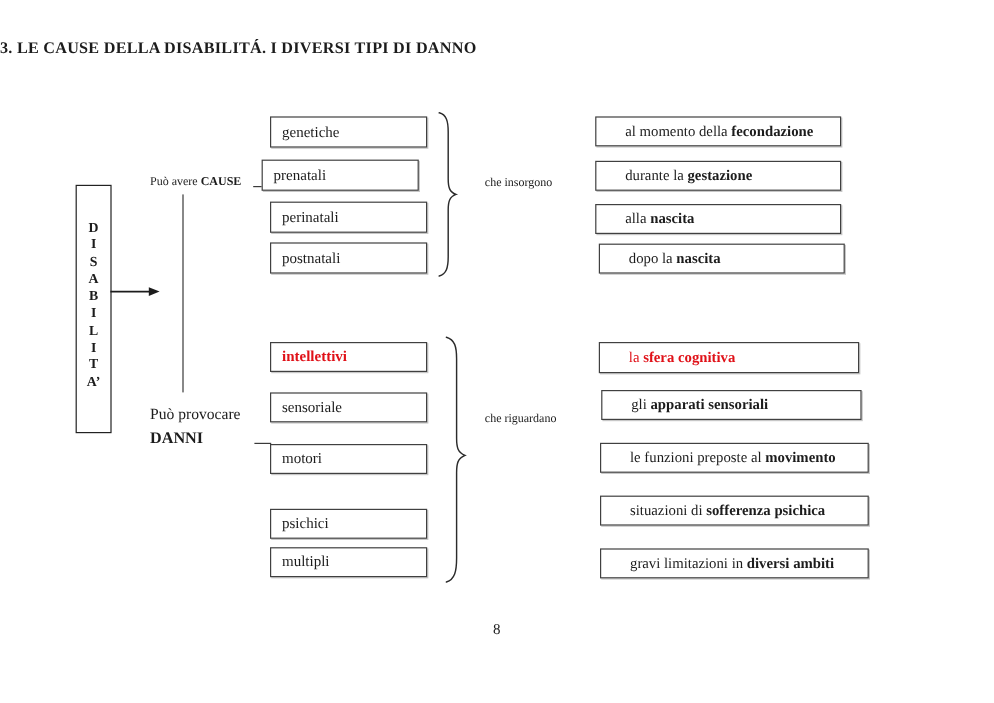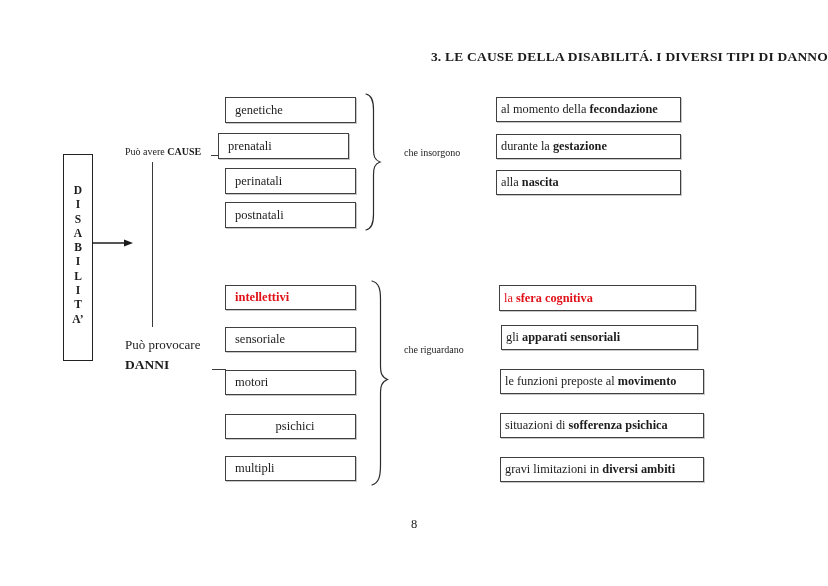--- a/index.html
+++ b/index.html
@@ -1,27 +1,27 @@
 <!DOCTYPE html>
 <html style="--accent: #e01118;"><head>
 <meta charset="utf-8">
 <style>
   html,body{margin:0;padding:0;background:#fff;}
   .page{
     position:relative;width:828px;height:586px;background:#ffffff;
     font-family:"Liberation Serif","DejaVu Serif",serif;color:#1c1c1c;overflow:hidden;
   }
   .abs{position:absolute;white-space:nowrap;}
-  .title{left:0;right:0;top:49px;text-align:right;font-weight:bold;font-size:13.5px;letter-spacing:.2px;padding-left:32px;}
+  .title{left:0;right:0;top:32px;text-align:left;font-weight:bold;font-size:13.5px;letter-spacing:.2px;}
   .box{
     position:absolute;border:1px solid #404040;background:#fff;
     box-shadow:1px 1px 0 rgba(0,0,0,.22);
     font-size:12.5px;padding-left:9px;overflow:hidden;white-space:nowrap;
   }
-  .box.rb{font-size:12.3px;padding-left:4px;}
+  .box.rb{font-size:12.3px;padding-left:24px;}
   .dis-box{
     position:absolute;left:63px;top:154px;width:28px;height:205px;
     border:1px solid #222;text-align:center;
   }
   .dis-box span{display:block;font-weight:bold;font-size:11.5px;line-height:14.3px;}
   .dis-box .pad{height:28px;}
   .hline,.vline{position:absolute;background:#3a3a3a;}
   .label{font-size:10px;}
   .danni{font-size:13px;line-height:20px;white-space:nowrap;}
   .danni b{font-size:13.5px;}
@@ -71,30 +71,31 @@
   <div class="box" style="left:225px;top:202px;width:120px;height:24px;line-height:24px;"><span>postnatali</span></div>
 
   <svg class="brace" style="left:362px;top:92px;" width="22" height="140" viewBox="0 0 22 140">
     <path d="M4 2 C10 3.5, 11.5 9, 11.5 18 L11.5 57 C11.5 64, 12.5 68, 18 70 C12.5 72, 11.5 76, 11.5 83 L11.5 122 C11.5 131, 10 136.5, 4 138"></path>
   </svg>
   <div class="abs label" style="left:404px;top:147px;">che insorgono</div>
 
   <div class="box rb" style="left:496px;top:97px;width:179px;height:23px;line-height:23px;"><span>al momento della </span><b>fecondazione</b></div>
   <div class="box rb" style="left:496px;top:134px;width:179px;height:23px;line-height:23px;"><span>durante la </span><b>gestazione</b></div>
   <div class="box rb" style="left:496px;top:170px;width:179px;height:23px;line-height:23px;"><span>alla </span><b>nascita</b></div>
+  <div class="box rb" style="left:499px;top:203px;width:179px;height:23px;line-height:23px;"><span>dopo la </span><b>nascita</b></div>
 
   <div class="abs danni" style="left:125px;top:335px;">
     <span>Può provocare</span><br>
     <b>DANNI</b>
   </div>
 
   <div class="box" style="left:225px;top:285px;width:120px;height:23px;line-height:23px;"><span class="red-bold">intellettivi</span></div>
   <div class="box" style="left:225px;top:327px;width:120px;height:23px;line-height:23px;"><span>sensoriale</span></div>
   <div class="box" style="left:225px;top:370px;width:120px;height:23px;line-height:23px;"><span>motori</span></div>
-  <div class="box" style="left:225px;top:414px;width:120px;height:23px;line-height:23px;text-align:center;"><span>psichici</span></div>
+  <div class="box" style="left:225px;top:424px;width:120px;height:23px;line-height:23px;"><span>psichici</span></div>
   <div class="box" style="left:225px;top:456px;width:120px;height:23px;line-height:23px;"><span>multipli</span></div>
 
   <svg class="brace" style="left:368px;top:279px;" width="24" height="208" viewBox="0 0 24 208">
     <path d="M4 2 C11 4, 12.5 10, 12.5 20 L12.5 86 C12.5 94, 13.5 98, 19.5 100.5 C13.5 103, 12.5 107, 12.5 115 L12.5 186 C12.5 197, 11 204, 4 206"></path>
   </svg>
   <div class="abs label" style="left:404px;top:344px;">che riguardano</div>
 
   <div class="box rb red" style="left:499px;top:285px;width:191px;height:24px;line-height:24px;"><span>la </span><b>sfera cognitiva</b></div>
   <div class="box rb" style="left:501px;top:325px;width:191px;height:23px;line-height:23px;"><span>gli </span><b>apparati sensoriali</b></div>
   <div class="box rb" style="left:500px;top:413px;width:198px;height:23px;line-height:23px;"><span>situazioni di </span><b>sofferenza psichica</b></div>

